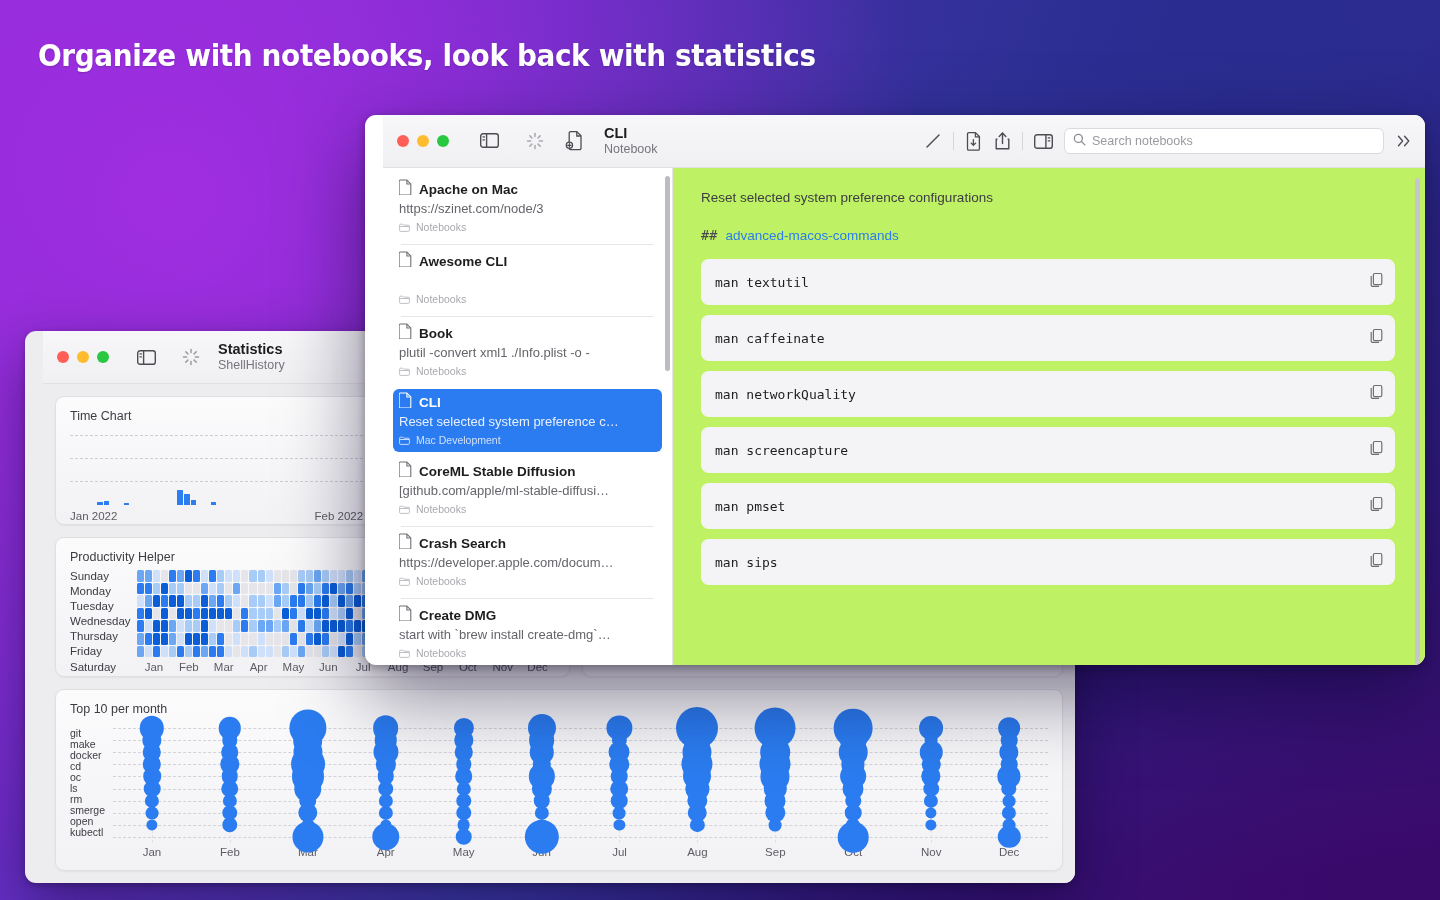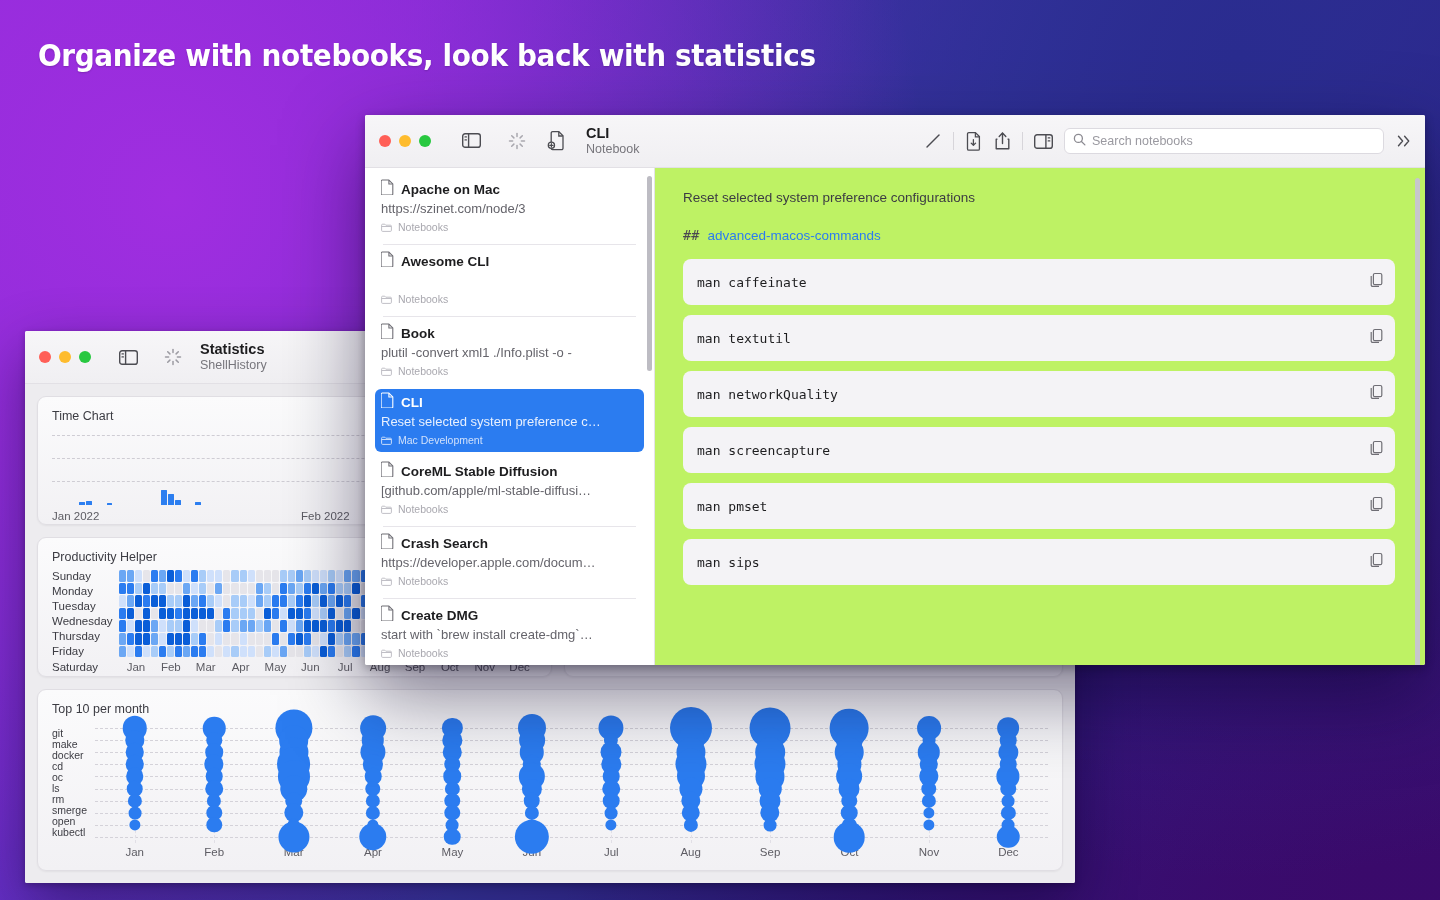--- a/index.html
+++ b/index.html
@@ -22,22 +22,22 @@
     font-family: "DejaVu Sans", sans-serif;
     font-size: 30px; font-weight: bold;
     letter-spacing: -0.4px;
     transform: scaleX(0.93);
     transform-origin: left center;
     text-shadow: 0 1px 2px rgba(0,0,0,.18);
     white-space: nowrap;
   }
 
   
-  .win { position: absolute; border-radius: 2px; overflow: hidden;
-         background: #ffffff; }
+  .win { position: absolute; border-radius: 11px; overflow: hidden;
+         background: #ffffff; padding-left: 18px; }
   .titlebar {
     height: 52px; display: flex; align-items: center;
     background: linear-gradient(#f7f6f8, #f0eff2);
     border-bottom: 1px solid #e2e0e5;
     padding: 0 14px; gap: 12px; position: relative;
   }
   .lights { display: flex; gap: 8px; align-items: center; }
   .light { width: 12px; height: 12px; border-radius: 50%; }
   .l-red { background: #ff5f57; }
   .l-yellow { background: #febc2e; }
@@ -1221,28 +1221,28 @@
       <div class="nb-intro">Reset selected system preference configurations</div>
 
 
       <div class="nb-heading">
         <span class="hash">##</span>
         <span class="link">advanced-macos-commands</span>
       </div>
 
       <div id="cmd-list">
           <div class="cmd-box">
-            <span class="cmd-text">man caffeinate</span>
+            <span class="cmd-text">man textutil</span>
             <span class="cmd-copy"><svg width="13" height="15" viewBox="0 0 13 15">
                 <rect x="3.4" y="1" width="8.4" height="11.2" rx="1.5" fill="none" stroke="#6f6e75" stroke-width="1.2"></rect>
                 <path d="M9 13.9H2.6a1.4 1.4 0 0 1-1.4-1.4V3.4" fill="none" stroke="#6f6e75" stroke-width="1.2"></path>
               </svg></span>
           </div>
           <div class="cmd-box">
-            <span class="cmd-text">man textutil</span>
+            <span class="cmd-text">man caffeinate</span>
             <span class="cmd-copy"><svg width="13" height="15" viewBox="0 0 13 15">
                 <rect x="3.4" y="1" width="8.4" height="11.2" rx="1.5" fill="none" stroke="#6f6e75" stroke-width="1.2"></rect>
                 <path d="M9 13.9H2.6a1.4 1.4 0 0 1-1.4-1.4V3.4" fill="none" stroke="#6f6e75" stroke-width="1.2"></path>
               </svg></span>
           </div>
           <div class="cmd-box">
             <span class="cmd-text">man networkQuality</span>
             <span class="cmd-copy"><svg width="13" height="15" viewBox="0 0 13 15">
                 <rect x="3.4" y="1" width="8.4" height="11.2" rx="1.5" fill="none" stroke="#6f6e75" stroke-width="1.2"></rect>
                 <path d="M9 13.9H2.6a1.4 1.4 0 0 1-1.4-1.4V3.4" fill="none" stroke="#6f6e75" stroke-width="1.2"></path>

